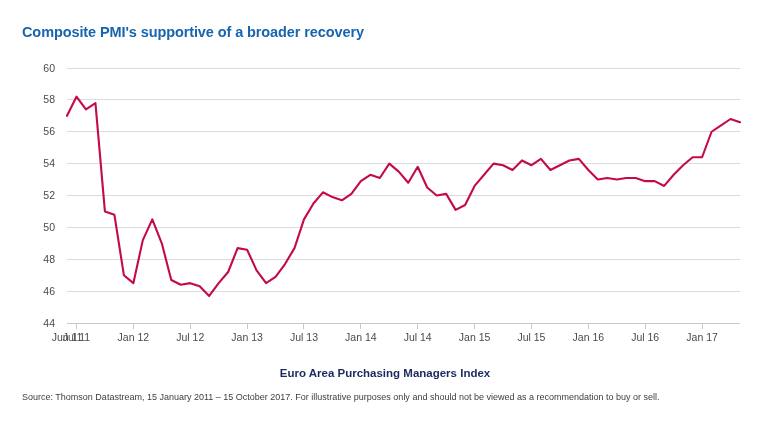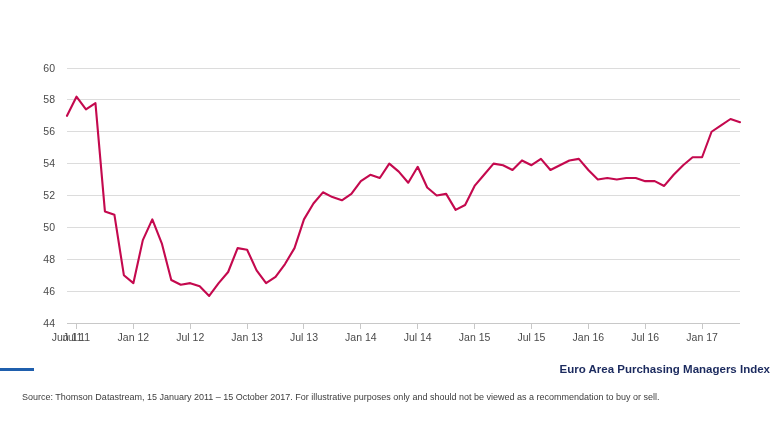--- a/index.html
+++ b/index.html
@@ -93,22 +93,23 @@
 
   
   #legend {
     position: absolute;
     left: 0;
     top: 359px;
     width: 770px;
     height: 20px;
     display: flex;
     align-items: center;
-    justify-content: space-between;
+    justify-content: center;
     gap: 8px;
+    flex-direction: column;
   }
   #legend-swatch {
     display: block;
     width: 34px;
     height: 3px;
     background: #1F5FAD;
   }
   #legend-label {
     font-size: 11.5px;
     font-weight: bold;
@@ -130,20 +131,21 @@
     top: 0;
     font-size: 9px;
     color: #3d3d3d;
     white-space: nowrap;
   }
 </style>
 </head>
 <body>
 
 <div id="header">
+  <div id="chart-title" style="color: rgb(23, 100, 176);">Composite PMI's supportive of a broader recovery</div>
 </div>
 
 <div id="chart-wrap">
   <svg id="plot-svg" width="770" height="290" viewBox="0 0 770 290">
     <g id="gridlines-group">
         <line x1="67" x2="740" y1="267" y2="267" class="axis-line"></line>
         <line x1="67" x2="740" y1="235.125" y2="235.125" class="gridline"></line>
         <line x1="67" x2="740" y1="203.25" y2="203.25" class="gridline"></line>
         <line x1="67" x2="740" y1="171.375" y2="171.375" class="gridline"></line>
         <line x1="67" x2="740" y1="139.5" y2="139.5" class="gridline"></line>

